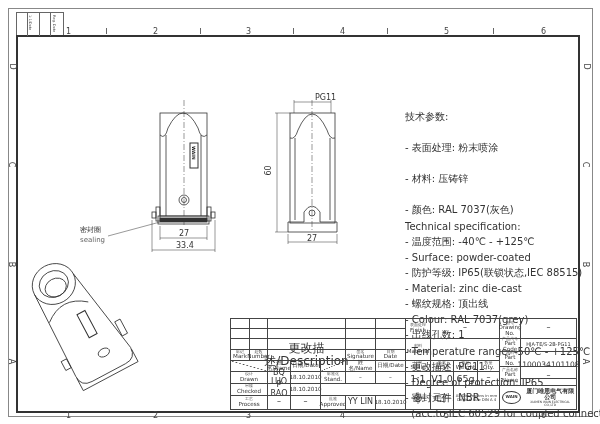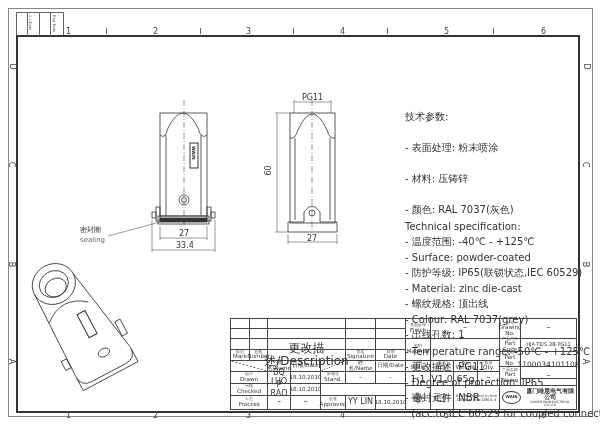--- a/index.html
+++ b/index.html
@@ -120,31 +120,31 @@
     </g>
   </g>
 </svg>
 
 <span class="abs" style="left:191px;top:146px;font-size:4.5px;writing-mode:vertical-rl;font-weight:bold;">WAIN</span>
 <span class="abs dim" style="left:179px;top:229px;">27</span>
 <span class="abs dim" style="left:176px;top:241px;">33.4</span>
 <span class="abs lab" style="left:80px;top:225px;">密封圈</span>
 <span class="abs lab" style="left:80px;top:236px;color:#666;">sealing</span>
 
-<span class="abs dim" style="left:302px;top:93px;">PG11</span>
+<span class="abs dim" style="left:315px;top:93px;">PG11</span>
 <span class="abs dim" style="left:263px;top:166px;transform:rotate(-90deg);">60</span>
 <span class="abs dim" style="left:307px;top:234px;">27</span>
 
 <div class="abs spec" style="left:405px;top:91px;">
   <div>技术参数:</div>
   <div>- 表面处理: 粉末喷涂</div>
   <div>- 材料: 压铸锌</div>
   <div>- 颜色: RAL 7037(灰色)</div>
   <div>- 温度范围: -40℃ - +125℃</div>
-  <div>- 防护等级: IP65(联锁状态,IEC 60529)</div>
+  <div>- 防护等级: IP65(联锁状态,IEC 88515)</div>
   <div>- 螺纹规格: 顶出线</div>
   <div>- 出线孔数: 1</div>
   <div>- 更改描述: PG11</div>
   <div>- 密封元件: NBR</div>
 </div>
 
 <div class="abs spec" style="left:405px;top:201px;">
   <div>Technical specification:</div>
   <div>- Surface: powder-coated</div>
   <div>- Material: zinc die-cast</div>

